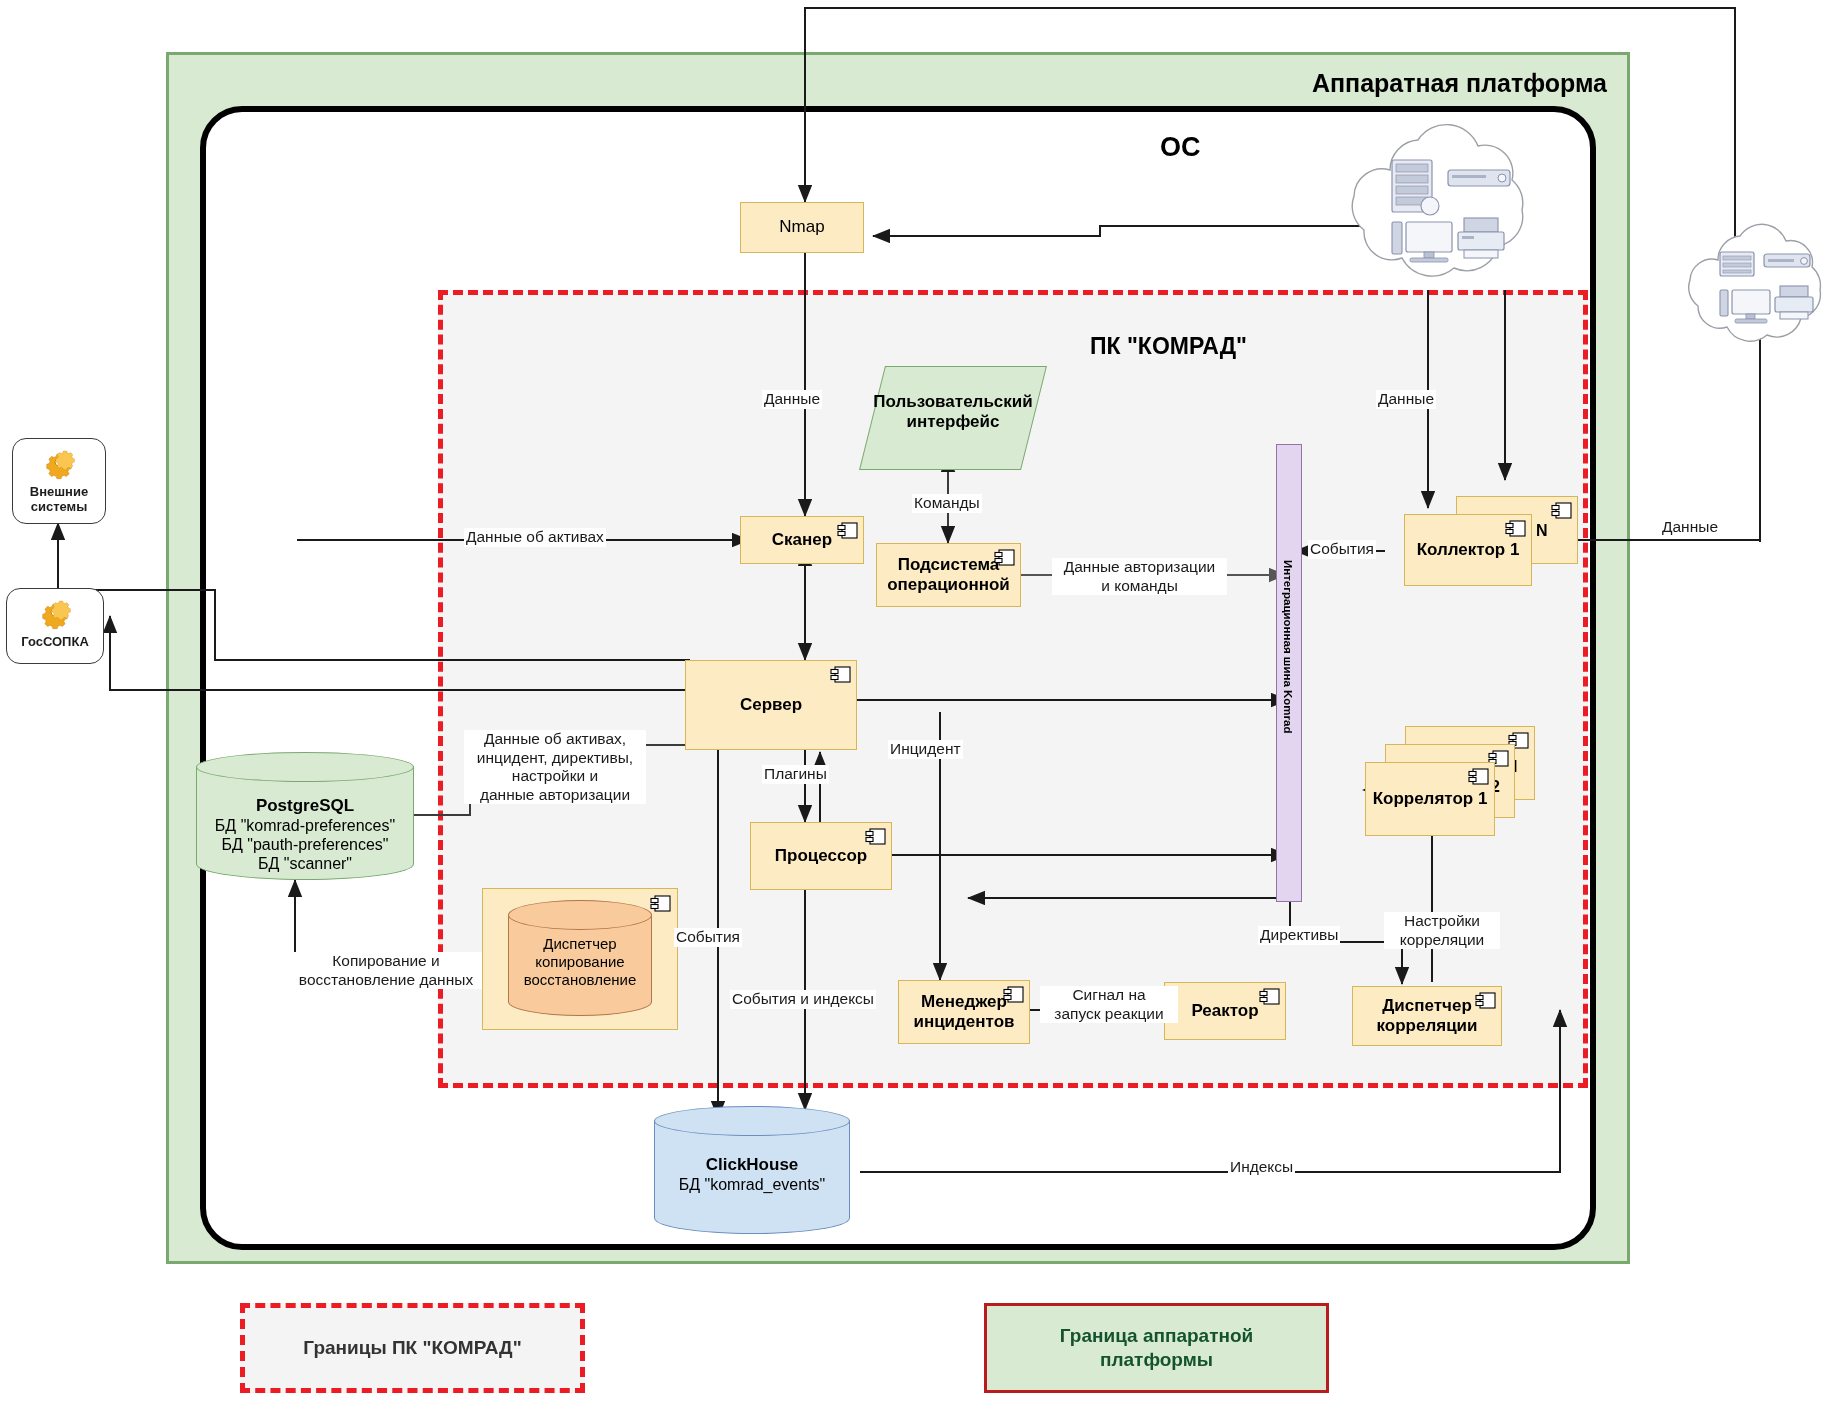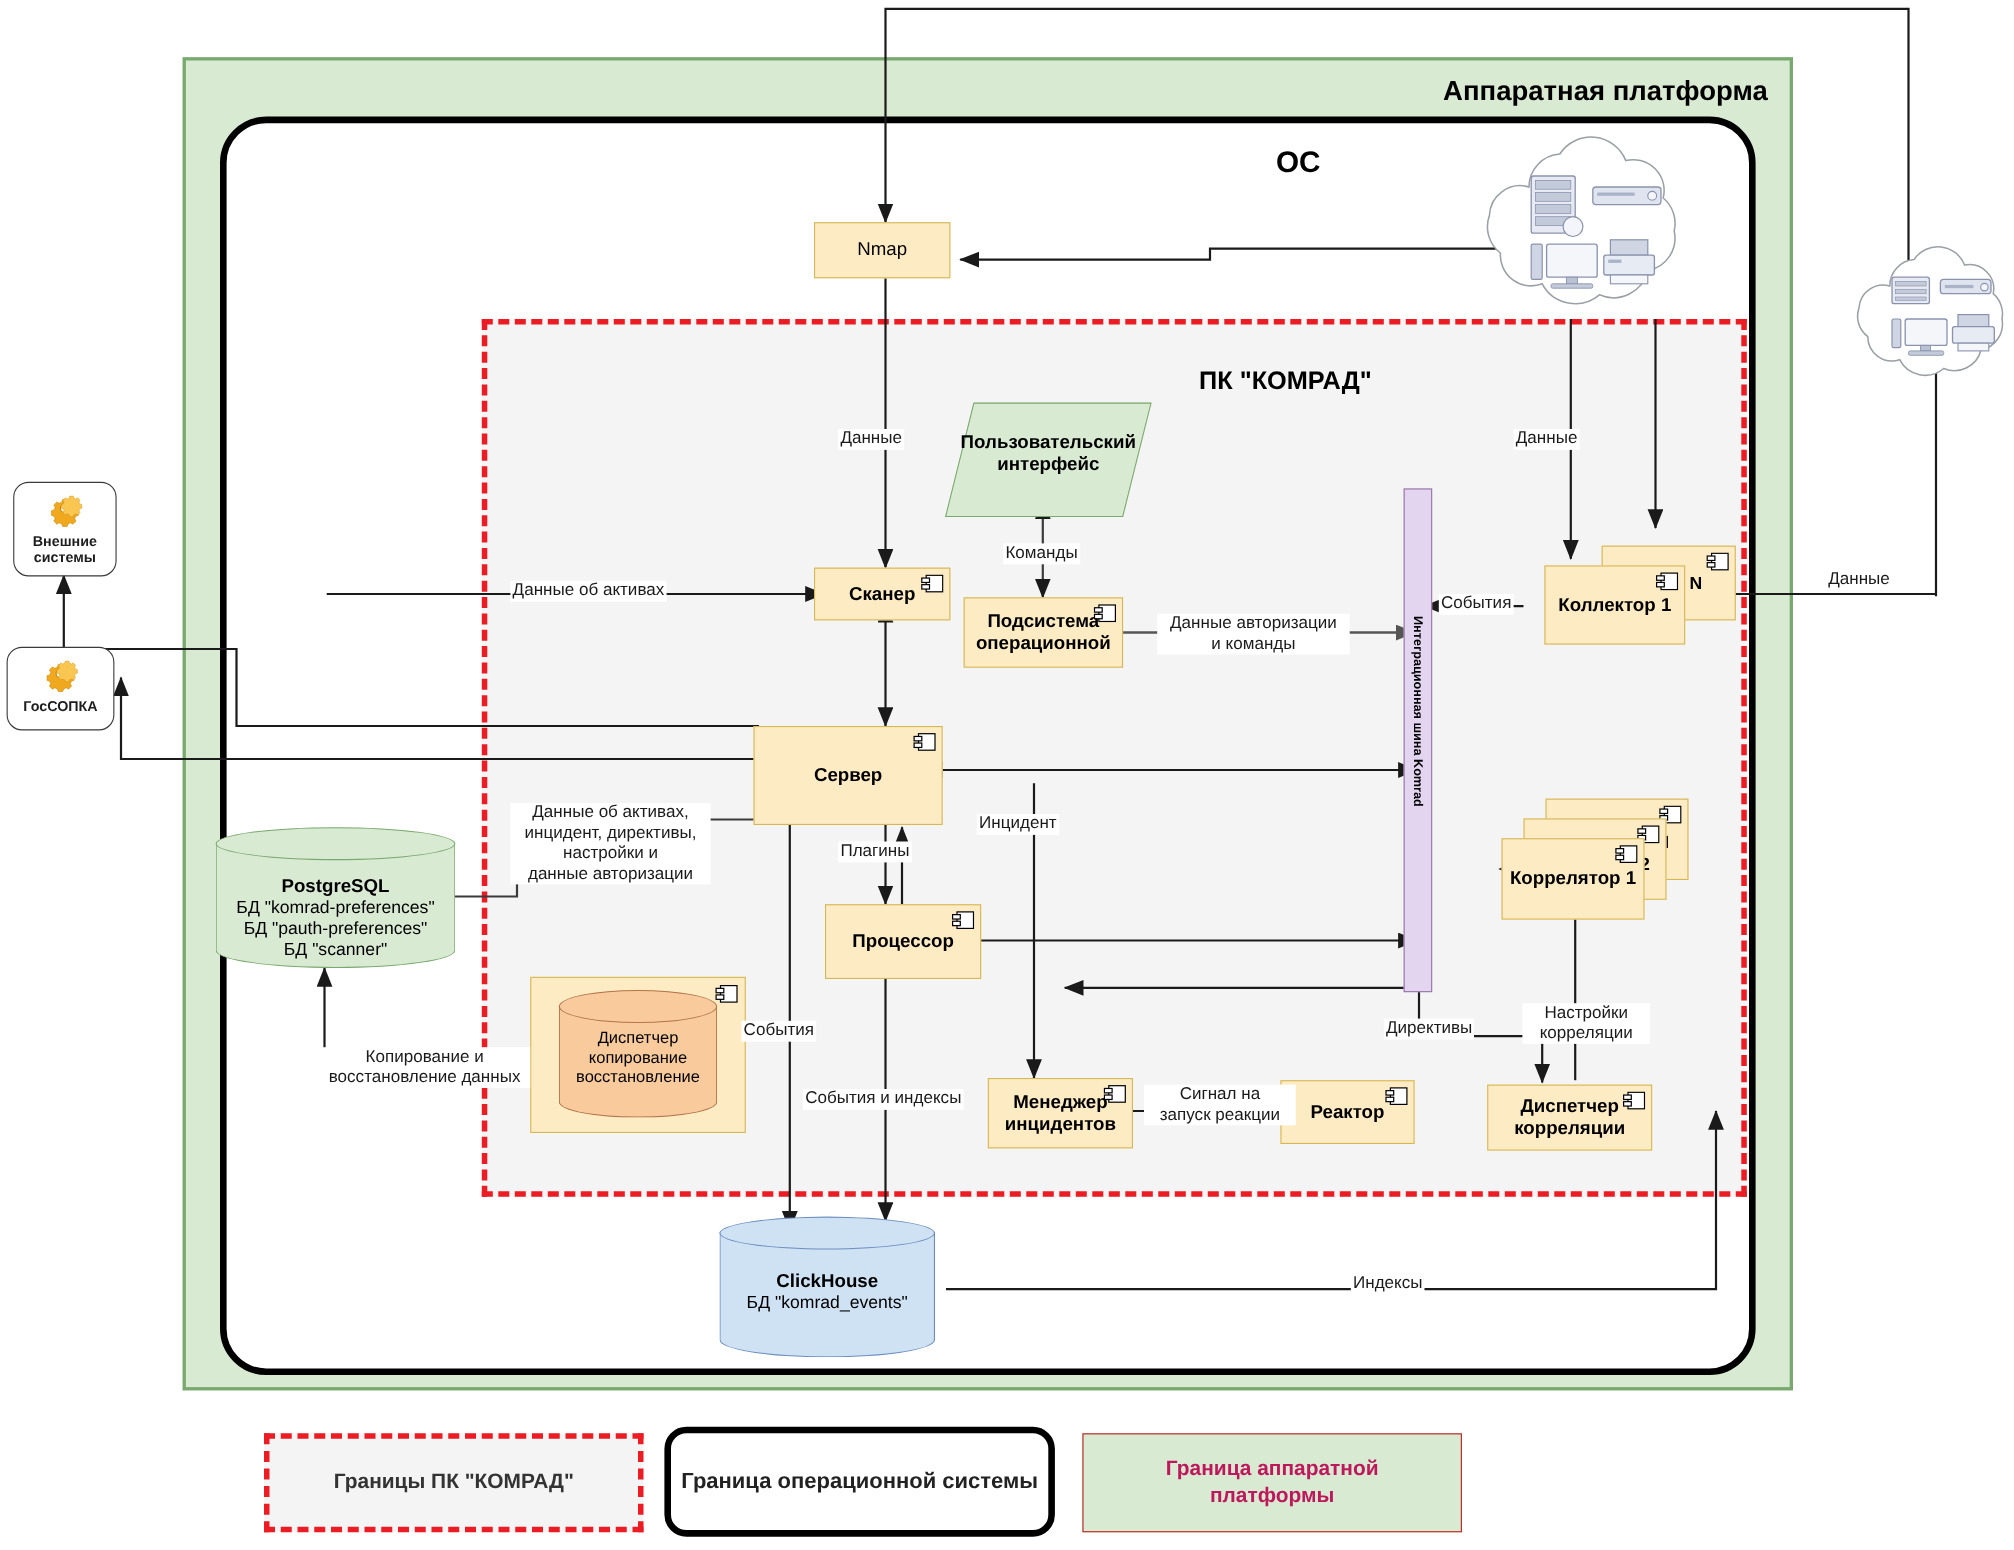--- a/index.html
+++ b/index.html
@@ -209,22 +209,22 @@
     left: 240px; top: 1303px; width: 345px; height: 90px;
     background: #f4f4f4; border: 5px dashed #ec1c24;
   }
   .lg-os {
     left: 604px; top: 1297px; width: 355px; height: 100px;
     background: #ffffff; border: 6px solid #000; border-radius: 20px;
     font-size: 20px; color: #222;
   }
   .lg-hw {
     left: 984px; top: 1303px; width: 345px; height: 90px;
-    background: #d9ead3; border: 1px solid #b91c1c;
-    color: #be185d;
+    background: #d9ead3; border: 3px solid #b91c1c;
+    color: #14532d;
   }
 </style>
 </head>
 <body>
 
 <div id="canvas">
 
   <div class="hw-boundary">
     <div class="hw-title">Аппаратная платформа</div>
   </div>
@@ -606,21 +606,18 @@
   <div class="elabel" style="left:1040px; top:986px; width:138px;">Сигнал на
 запуск реакции</div>
   <div class="elabel" style="left:1258px; top:926px;">Директивы</div>
   <div class="elabel" style="left:1384px; top:900px; width:116px;margin-top:12px;">Настройки
 корреляции</div>
   <div class="elabel" style="left:1228px; top:1158px;">Индексы</div>
 
   <div class="legend-box lg-komrad">
     <span>Границы ПК "КОМРАД"</span>
   </div>
-  <div class="legend-box lg-os">
-    <span>Граница операционной системы</span>
-  </div>
   <div class="legend-box lg-hw">
     <span style="white-space:pre-line">Граница аппаратной
 платформы</span>
   </div>
 
 </div>
 
 </body></html>

